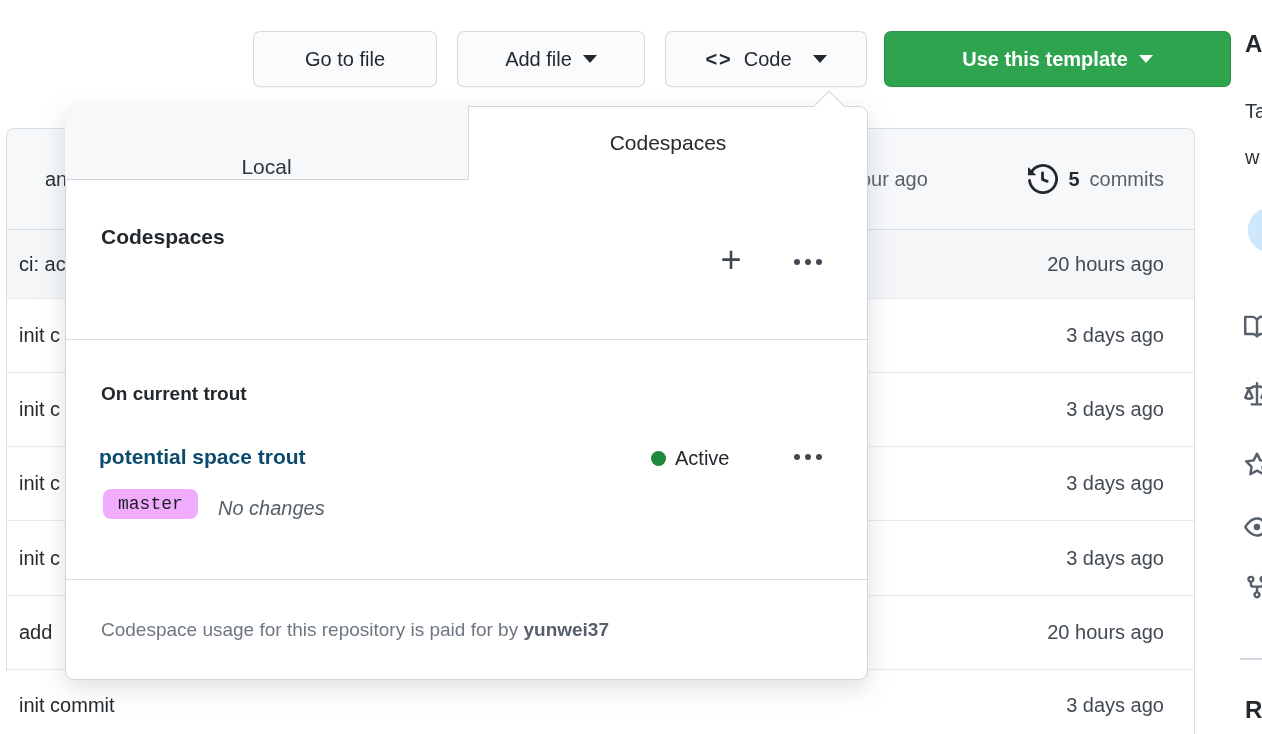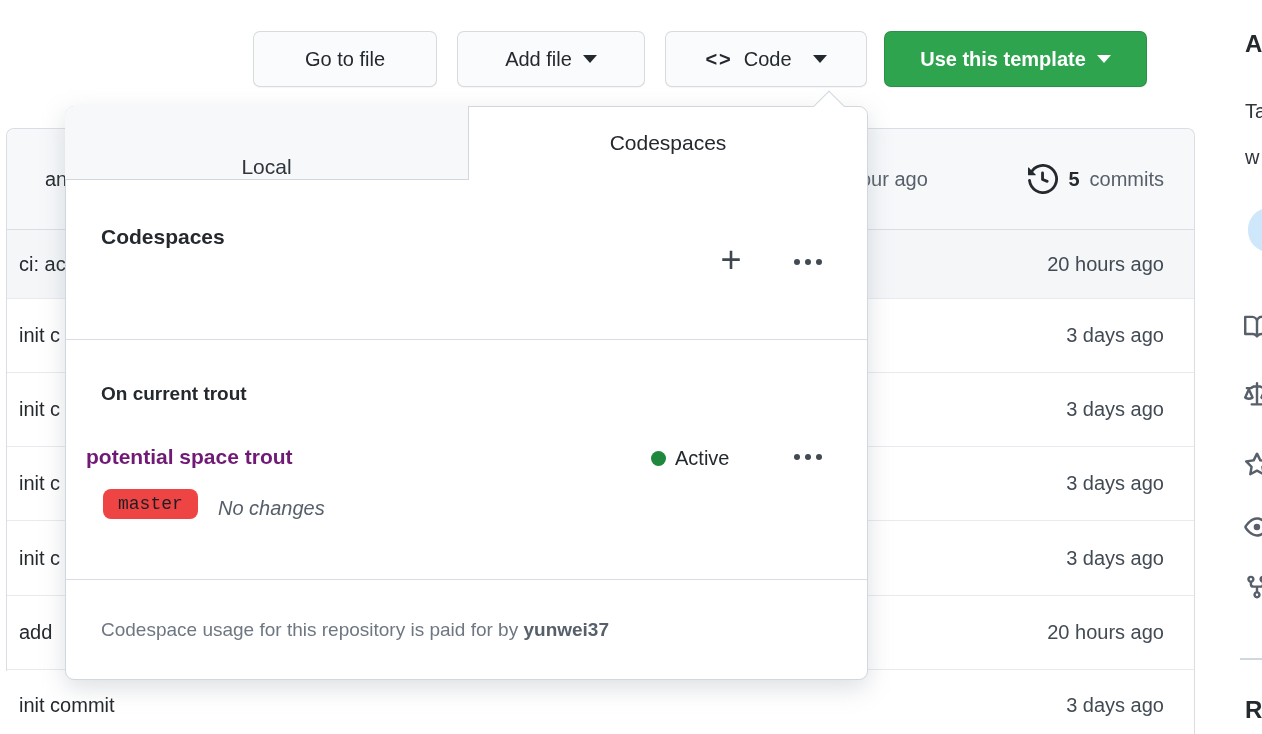--- a/index.html
+++ b/index.html
@@ -39,21 +39,21 @@
   .btn {
     position:absolute; top:31px; height:56px;
     display:flex; align-items:center; justify-content:center; gap:11px;
     background:#fafbfc; border:1px solid rgba(27,31,36,0.15); border-radius:7px;
     font-size:20px; font-weight:500; color:#24292e; cursor:pointer;
     box-shadow:0 1px 0 rgba(27,31,36,0.04);
   }
   .btn-goto { left:253px; width:184px; }
   .btn-addfile { left:457px; width:188px; }
   .btn-code { left:665px; width:202px; }
-  .btn-template { left:884px; width:263px; background:#2ea44f; border-color:rgba(27,31,36,0.15);
+  .btn-template { left:884px; width:347px; background:#2ea44f; border-color:rgba(27,31,36,0.15);
     color:#fff; font-weight:600; }
   .caret { display:inline-block; width:0; height:0;
     border-left:7px solid transparent; border-right:7px solid transparent;
     border-top:8px solid #24292e; }
   .btn-template .caret { border-top-color:#fff; }
   .code-glyph { font-weight:600; letter-spacing:2px; }
   .btn-code .caret { margin-left:10px; }
   
   .dropdown {
     position:absolute; left:65px; top:106px; width:803px; height:574px;
@@ -83,26 +83,26 @@
     font-size:36px; font-weight:300; color:#3e4650; cursor:pointer; }
   .kebab { position:absolute; width:44px; height:40px; display:flex; align-items:center;
     justify-content:center; gap:5px; cursor:pointer; }
   .kebab i { width:6px; height:6px; border-radius:50%; background:#424a53; display:block; }
   .kebab-1 { left:720px; top:135px; }
   .kebab-2 { left:720px; top:330px; }
   .dd-divider { position:absolute; left:0; right:0; height:1px; background:#d8dee4; }
   .dd-divider.d1 { top:232px; }
   .dd-divider.d2 { top:472px; }
   .branch-heading { position:absolute; left:35px; top:276px; font-size:19px; font-weight:600; color:#24292e; }
-  .cs-name { position:absolute; left:20px; top:338px; font-size:21px; font-weight:600; color:#701a75; }
+  .cs-name { position:absolute; left:33px; top:338px; font-size:21px; font-weight:600; color:#0c4a6e; }
   .active-wrap { position:absolute; left:585px; top:340px; display:flex; align-items:center; gap:9px; }
   .active-dot { width:15px; height:15px; border-radius:50%; background:#1f883d; }
   .active-label { font-size:20px; color:#24292e; }
   .branch-badge { position:absolute; left:37px; top:382px; padding:5px 15px;
-    background:#ef4444; border-radius:8px; font-family:"Liberation Mono", monospace;
+    background:#f0abfc; border-radius:8px; font-family:"Liberation Mono", monospace;
     font-size:18px; color:#1b1f24; }
   .no-changes { position:absolute; left:152px; top:390px; font-style:italic; font-size:20px; color:#57606a; }
   .dd-footer { position:absolute; left:35px; top:512px; font-size:19px; color:#6e7781; white-space:nowrap; }
   .dd-footer .owner { font-weight:700; color:#57606a;margin-top:9px; }
   
   .sb-about { position:absolute; left:1245px; top:30px; font-size:24px; font-weight:600; color:#24292e; white-space:nowrap; }
   .sb-desc1 { position:absolute; left:1245px; top:100px; font-size:20px; color:#30363d; white-space:nowrap; }
   .sb-desc2 { position:absolute; left:1245px; top:146px; font-size:20px; color:#30363d; white-space:nowrap; }
   .sb-topic { position:absolute; left:1248px; top:208px; width:42px; height:44px;
     border-radius:22px; background:#cfe7fb; }

